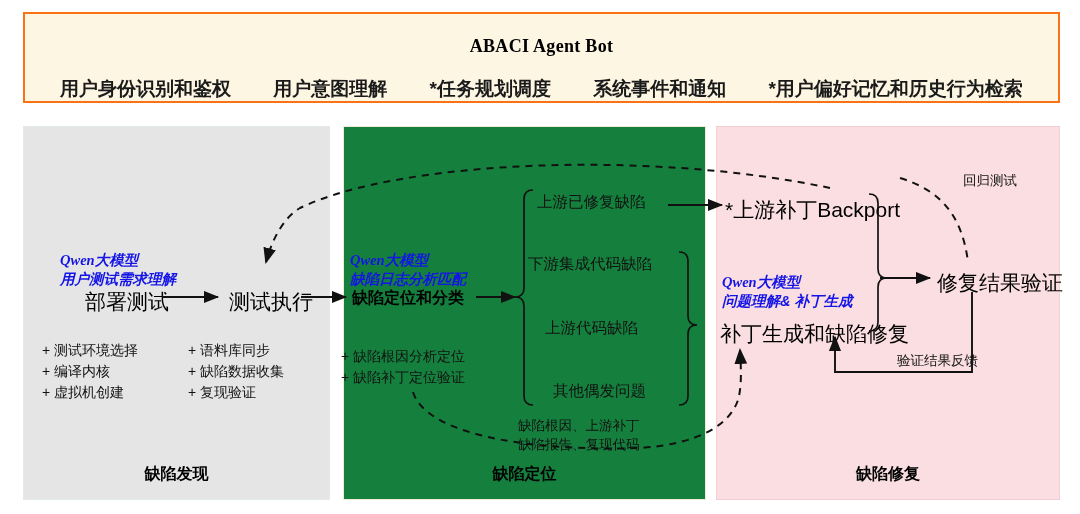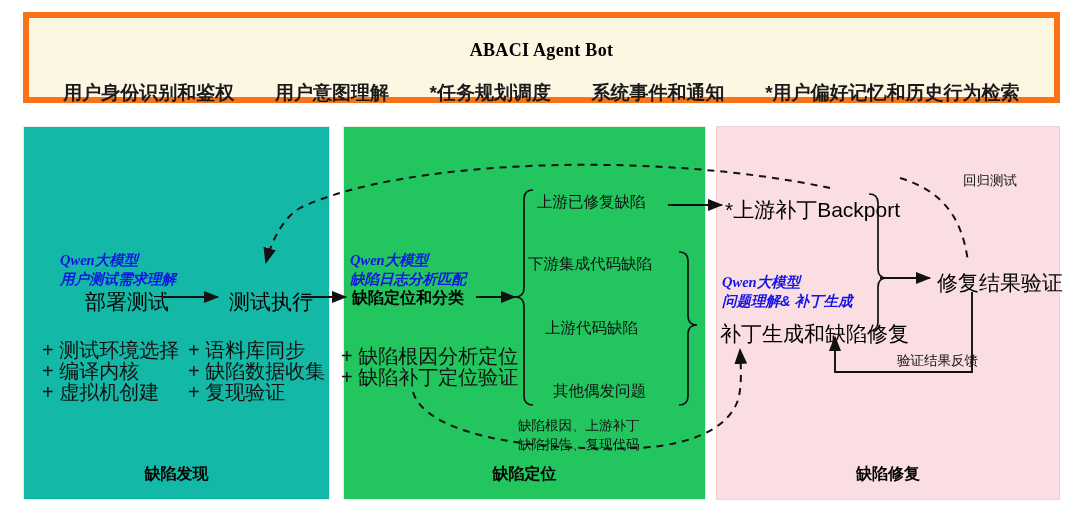--- a/index.html
+++ b/index.html
@@ -6,57 +6,57 @@
   body{
     width:1080px;height:514px;background:#ffffff;
     font-family:"Liberation Sans","DejaVu Sans",sans-serif;
     overflow:hidden;position:relative;
   }
   #canvas{position:relative;width:1080px;height:514px;}
 
   
   .header-band{
     position:absolute;left:23px;top:12px;width:1037px;height:91px;
-    background:#fdf6e3;border:6px solid #f97316;box-sizing:border-box;
+    background:#fdf6e3;border:2px solid #f97316;box-sizing:border-box;
   }
   .header-title{
     position:absolute;left:0;top:22px;width:100%;text-align:center;
     font-family:"Liberation Serif","DejaVu Serif",serif;
     font-weight:bold;font-size:18px;color:#000;letter-spacing:.3px;
   }
   .header-items{
     position:absolute;left:0;top:62px;width:100%;
     display:flex;justify-content:space-around;align-items:center;
     padding:0 14px;box-sizing:border-box;
   }
   .header-item{
     font-size:19px;font-weight:bold;color:#1a1a1a;white-space:nowrap;
   }
 
   
   .panel{position:absolute;top:126px;height:374px;box-sizing:border-box;}
-  .panel-green{left:23px;width:307px;background:#14b8a6;border:1px solid #e2ebe5;}
-  .panel-yellow{left:343px;width:363px;background:#22c55e;border:1px solid #f1ead4;}
+  .panel-green{left:23px;width:307px;background:#e5e5e5;border:1px solid #e2ebe5;}
+  .panel-yellow{left:343px;width:363px;background:#15803d;border:1px solid #f1ead4;}
   .panel-pink{left:716px;width:344px;background:#fadee2;border:1px solid #f3cfd5;}
   .panel-caption{
     position:absolute;left:0;bottom:14px;width:100%;text-align:center;
     font-size:16px;font-weight:bold;color:#000;
   }
 
   
   .t{position:absolute;white-space:nowrap;color:#111;}
   .qwen{
     color:#1414e6;font-weight:bold;font-style:italic;font-size:14.5px;
     line-height:19px;
     margin-top:8px;
   }
   .qwen .lat{font-family:"Liberation Serif","DejaVu Serif",serif;}
   .node{font-size:21px;color:#000000;}
   .node-b{font-size:16px;color:#000;font-weight:bold;text-align:right;}
-  .bullets{font-size:20px;line-height:21px;color:#111;}
+  .bullets{font-size:14px;line-height:21px;color:#111;}
   .small{font-size:13.5px;color:#111;line-height:19px;}
   .branch{font-size:15.5px;color:#111;}
 
   
   svg#wires{position:absolute;left:0;top:0;width:1080px;height:514px;pointer-events:none;}
 </style>
 </head>
 <body>
 
 <div id="canvas">

